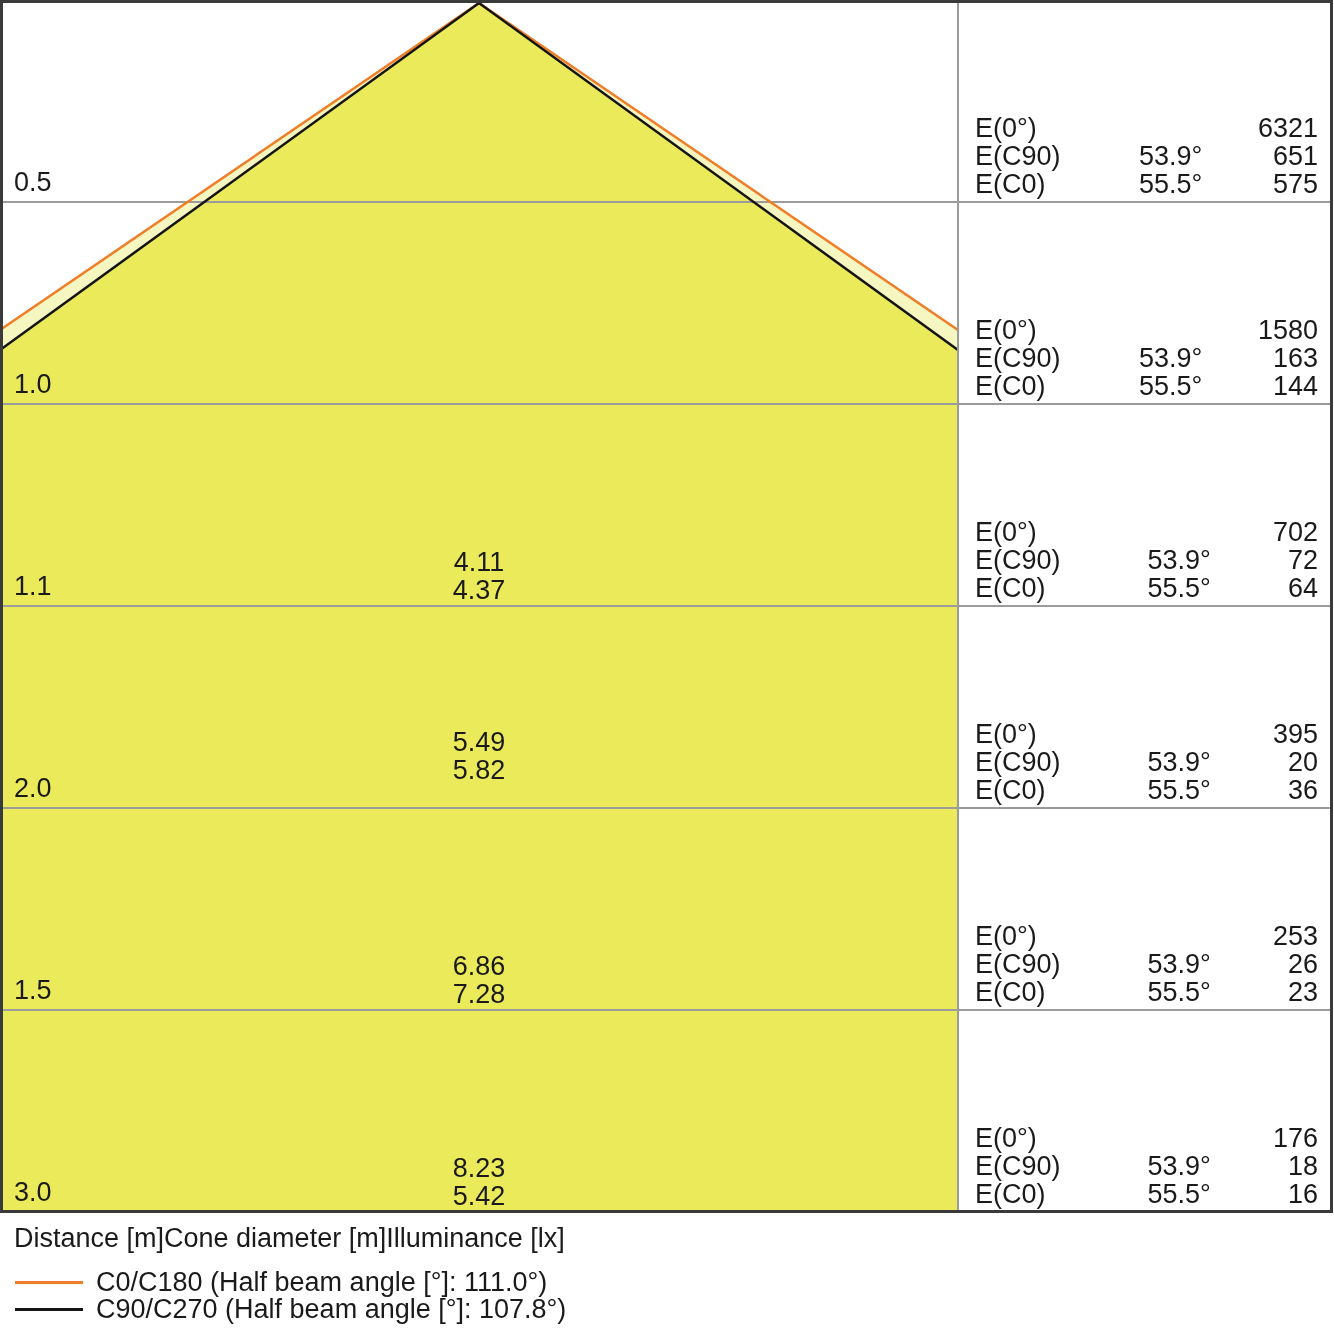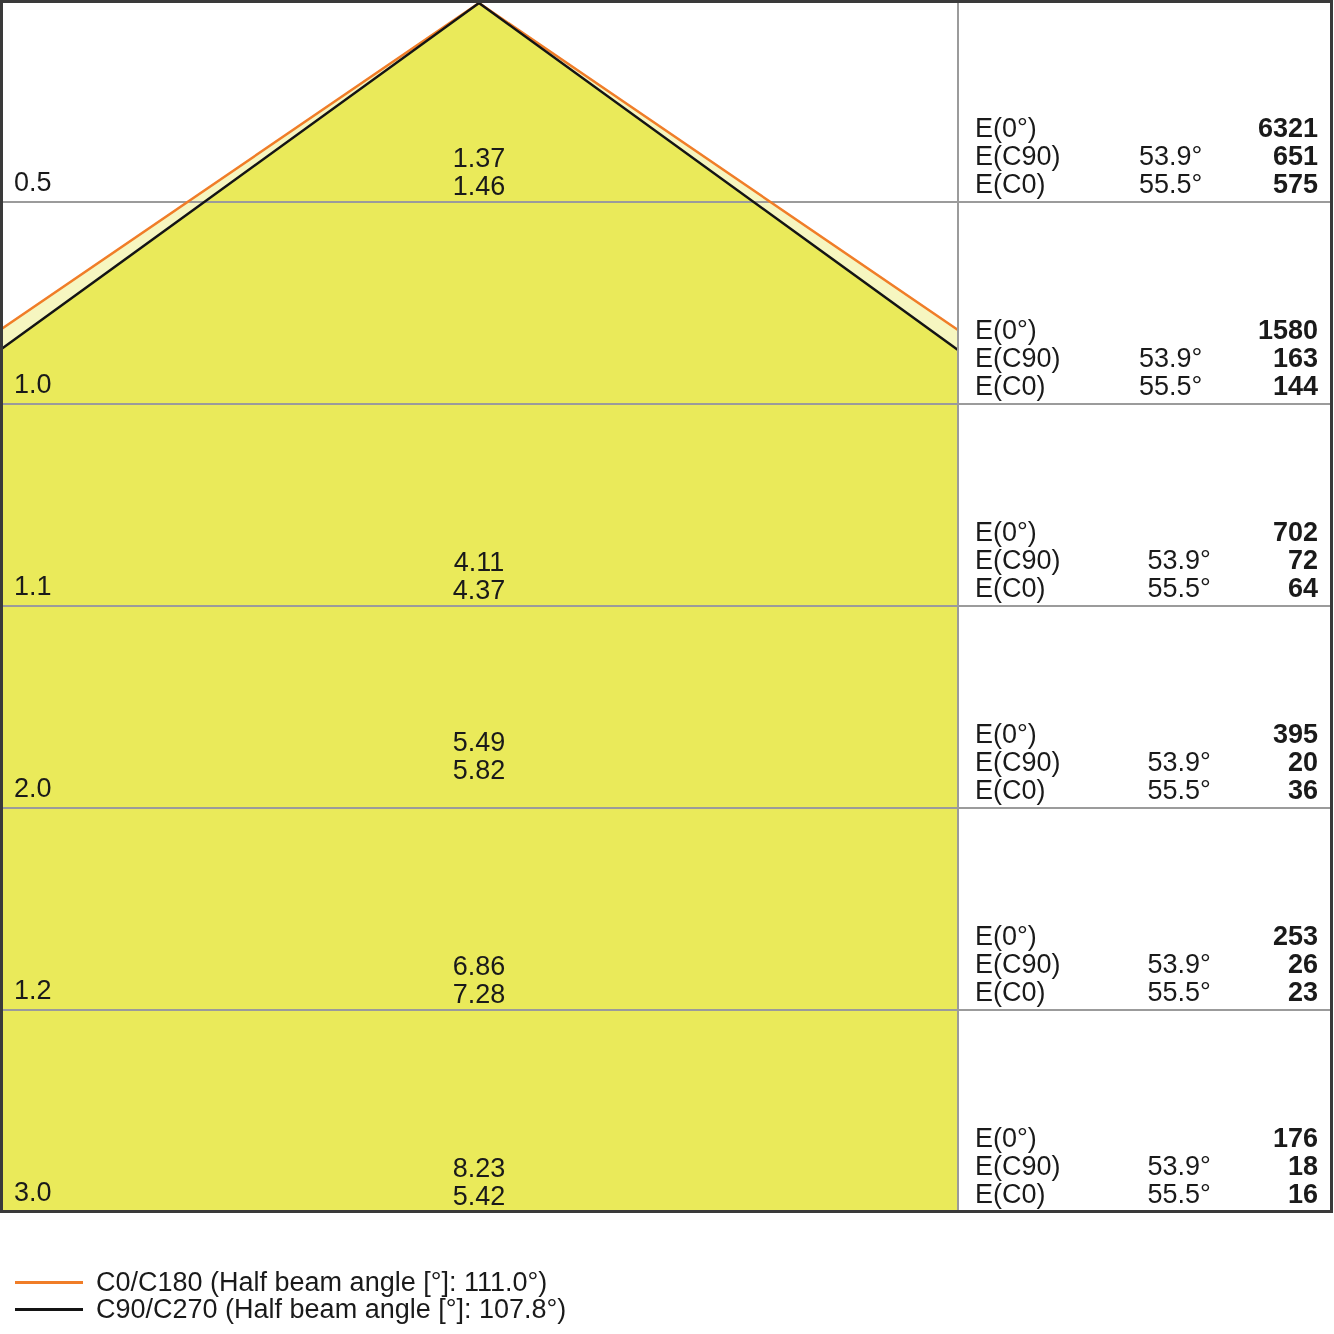--- a/index.html
+++ b/index.html
@@ -7,21 +7,21 @@
     position:relative;width:1334px;height:1334px;background:#fff;overflow:hidden;
     font-family:"Liberation Sans", sans-serif;font-size:27px;color:#1a1a1a;
   }
   .canvas svg{position:absolute;left:0;top:0;}
   .dist{position:absolute;left:14px;height:28px;line-height:28px;}
   .cone-pair{position:absolute;left:399px;width:160px;text-align:center;line-height:28px;}
   .panel-block{position:absolute;left:975px;width:343px;}
   .pline{display:flex;height:28px;line-height:28px;gap:29px;}
   .plbl{width:148px;}
   .pang{width:115px;}
-  .pval{flex:1;text-align:left;font-weight:bold;}
+  .pval{flex:1;text-align:left;}
   .caption{position:absolute;left:14px;top:1224px;height:28px;line-height:28px;}
   .legend-row{position:absolute;left:15px;height:28px;line-height:28px;}
   .legend-swatch{position:absolute;left:0;top:13px;width:68px;height:3px;}
   .legend-label{position:absolute;left:81px;top:0;white-space:nowrap;}
   .lr1{top:1268px;}
   .lr2{top:1295px;}
 </style>
 </head>
 <body>
 
@@ -44,27 +44,23 @@
     <polyline points="0,350 479,3 958,350" fill="none" stroke="#141414" stroke-width="2.5"></polyline>
 
     <line x1="958" y1="2" x2="958" y2="1212" stroke="#9B9B9B" stroke-width="2"></line>
     <rect x="1.5" y="1.5" width="1330" height="1210" fill="none" stroke="#3A3A3A" stroke-width="3"></rect>
   </svg>
 
   <div class="dist" style="top:168px">0.5</div>
   <div class="dist" style="top:370px">1.0</div>
   <div class="dist" style="top:572px">1.1</div>
   <div class="dist" style="top:774px">2.0</div>
-  <div class="dist" style="top:976px">1.2</div>
+  <div class="dist" style="top:976px">1.5</div>
   <div class="dist" style="top:1178px">3.0</div>
 
-  <div class="cone-pair" style="top:144px">
-    <div>1.37</div>
-    <div>1.46</div>
-  </div>
   <div class="cone-pair" style="top:548px">
     <div>4.11</div>
     <div>4.37</div>
   </div>
   <div class="cone-pair" style="top:728px">
     <div>5.49</div>
     <div>5.82</div>
   </div>
   <div class="cone-pair" style="top:952px">
     <div>6.86</div>
@@ -171,20 +167,21 @@
         <span class="pang">53.9°</span>
         <span class="pval">18</span>
       </div>
     <div class="pline">
         <span class="plbl">E(C0)</span>
         <span class="pang">55.5°</span>
         <span class="pval">16</span>
       </div>
   </div>
 
+  <div class="caption">Distance [m]Cone diameter [m]Illuminance [lx]</div>
 
   <div class="legend-row lr1">
     <span class="legend-swatch" style="background: rgb(240, 125, 40);"></span>
     <span class="legend-label">C0/C180 (Half beam angle [°]: 111.0°)</span>
   </div>
   <div class="legend-row lr2">
     <span class="legend-swatch" style="background: rgb(20, 20, 20);"></span>
     <span class="legend-label">C90/C270 (Half beam angle [°]: 107.8°)</span>
   </div>
 

